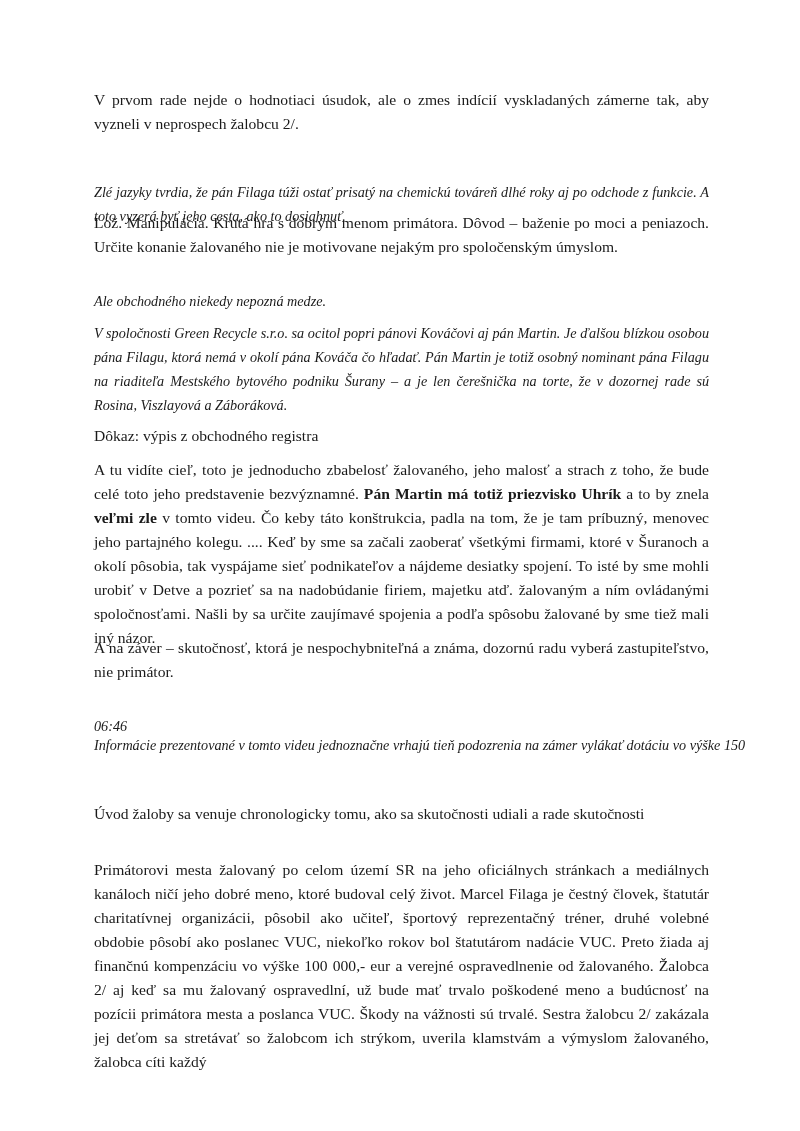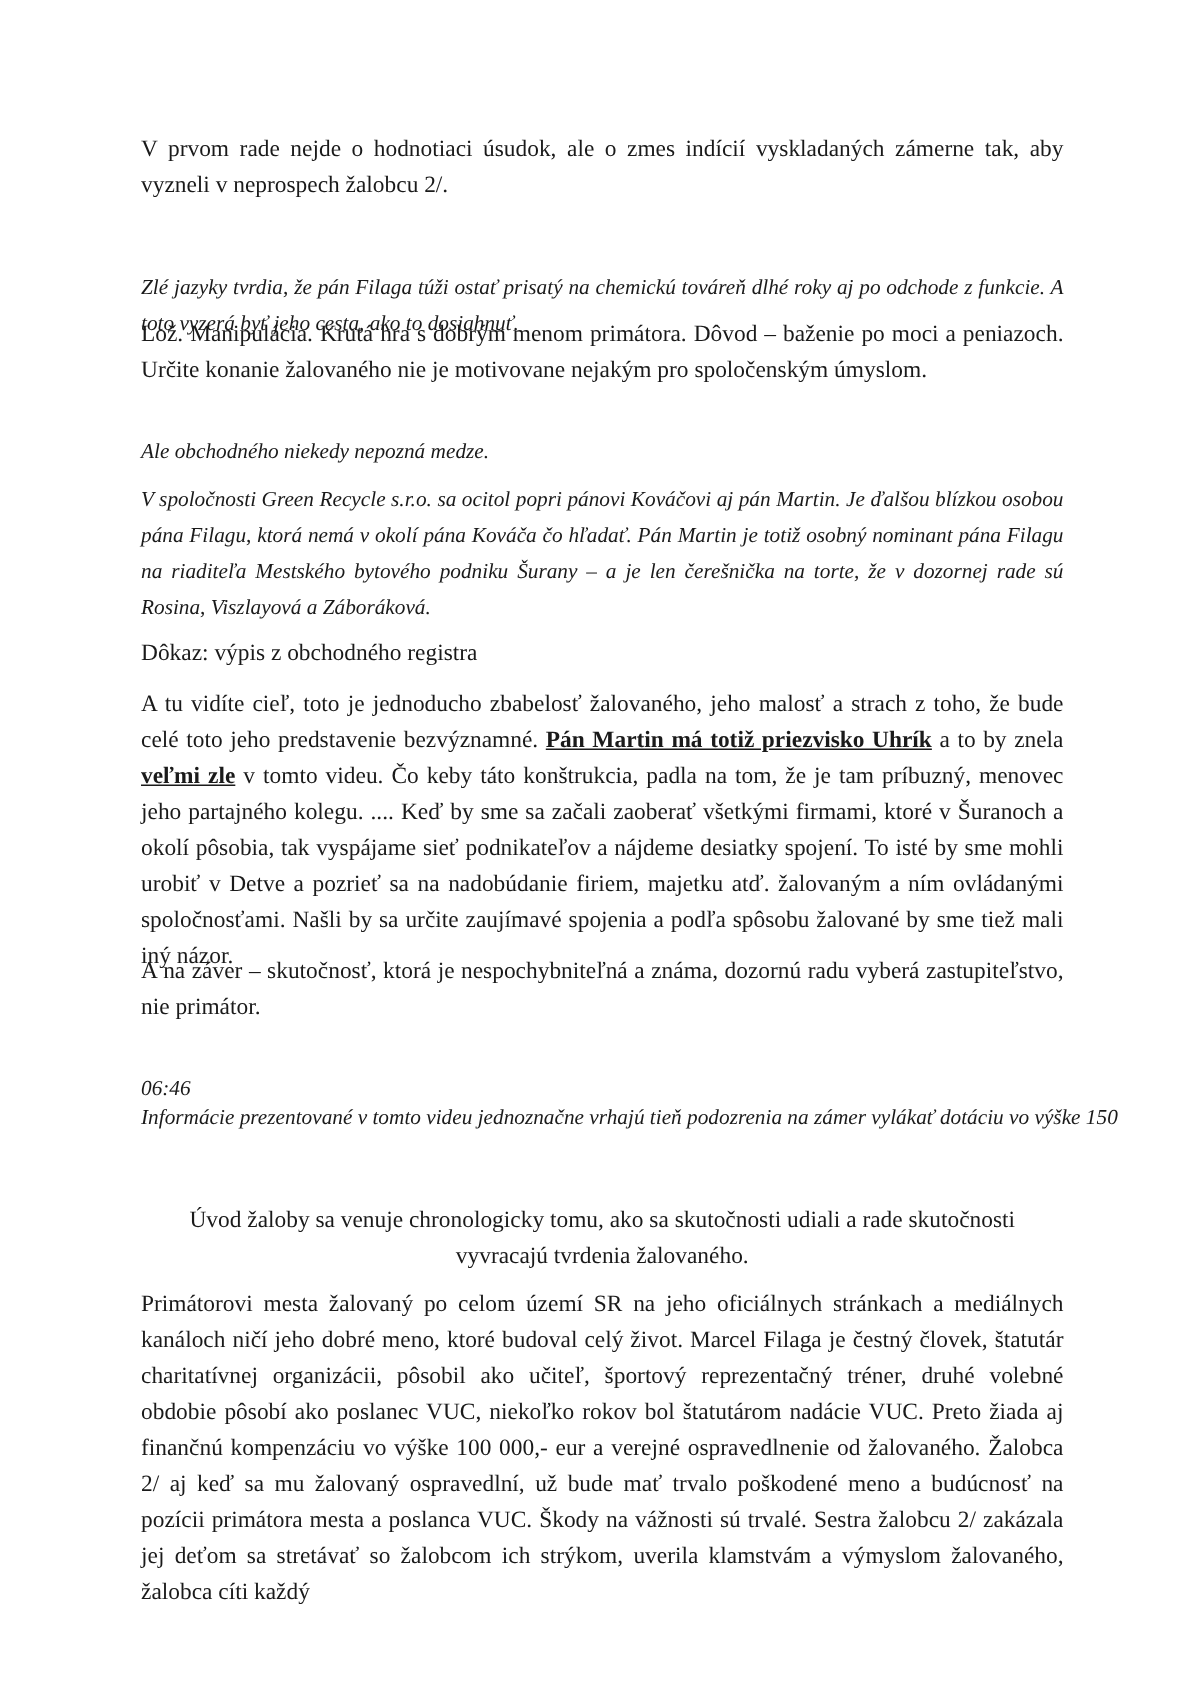--- a/index.html
+++ b/index.html
@@ -4,22 +4,22 @@
 <style>
   html, body { margin: 0; padding: 0; background: #ffffff; }
   body { width: 800px; height: 1131px; overflow: hidden; position: relative; }
   .page {
     position: absolute; left: 94px; top: 88px; width: 615px;
     font-family: "Liberation Serif", "DejaVu Serif", serif;
     font-size: 15.6px; line-height: 24px; color: #1a1a1a;
   }
   .p { margin: 0; text-align: justify; }
   .it { font-style: italic; font-size: 14.2px; line-height: 24px; }
-  .b { font-weight: bold; text-decoration: underline; }
-  .ml { text-align: center; }
+  .b { font-weight: bold; }
+  .ml { text-align: left; }
 </style>
 </head>
 <body>
 
 <div class="page">
   <p class="p" style="position:absolute;top:0;width:615px;">V prvom rade nejde o hodnotiaci úsudok, ale o zmes indícií vyskladaných zámerne tak, aby vyzneli v neprospech žalobcu 2/.</p>
 
   <p class="p it" style="position:absolute;top:92px;width:615px;">Zlé jazyky tvrdia, že pán Filaga túži ostať prisatý na chemickú továreň dlhé roky aj po odchode z funkcie. A toto vyzerá byť jeho cesta, ako to dosiahnuť.</p>
 
   <p class="p" style="position:absolute;top:123px;width:615px;">Lož. Manipulácia. Krutá hra s dobrým menom primátora. Dôvod – baženie po moci a peniazoch. Určite konanie žalovaného nie je motivovane nejakým pro spoločenským úmyslom.</p>
@@ -37,17 +37,16 @@
   <p class="p" style="position:absolute;top:548px;width:615px;">A na záver – skutočnosť, ktorá je nespochybniteľná a známa, dozornú radu vyberá zastupiteľstvo, nie primátor.</p>
 
   <p class="p it" style="position:absolute;top:626px;width:615px;">06:46</p>
 
   <div class="it ml" style="position:absolute;top:645px;width:640px;">
     <div style="white-space:nowrap;">Informácie prezentované v tomto videu jednoznačne vrhajú tieň podozrenia na zámer vylákať dotáciu vo výške 150</div>
   </div>
 
   <div class="ml" style="position:absolute;top:714px;width:615px;">
     <div>Úvod žaloby sa venuje chronologicky tomu, ako sa skutočnosti udiali a rade skutočnosti</div>
-    <div>vyvracajú tvrdenia žalovaného.</div>
   </div>
 
   <p class="p" style="position:absolute;top:770px;width:615px;">Primátorovi mesta žalovaný po celom území SR na jeho oficiálnych stránkach a mediálnych kanáloch ničí jeho dobré meno, ktoré budoval celý život. Marcel Filaga je čestný človek, štatutár charitatívnej organizácii, pôsobil  ako učiteľ, športový reprezentačný tréner, druhé volebné obdobie pôsobí ako poslanec VUC, niekoľko rokov  bol štatutárom nadácie VUC. Preto žiada aj finančnú kompenzáciu vo výške 100 000,- eur a verejné ospravedlnenie od žalovaného. Žalobca 2/ aj keď sa mu žalovaný ospravedlní, už bude mať trvalo poškodené meno a budúcnosť na pozícii primátora mesta a poslanca VUC. Škody na vážnosti sú trvalé. Sestra žalobcu 2/ zakázala jej deťom sa stretávať so žalobcom ich strýkom, uverila klamstvám a výmyslom žalovaného, žalobca cíti každý</p>
 </div>
 
 </body></html>

